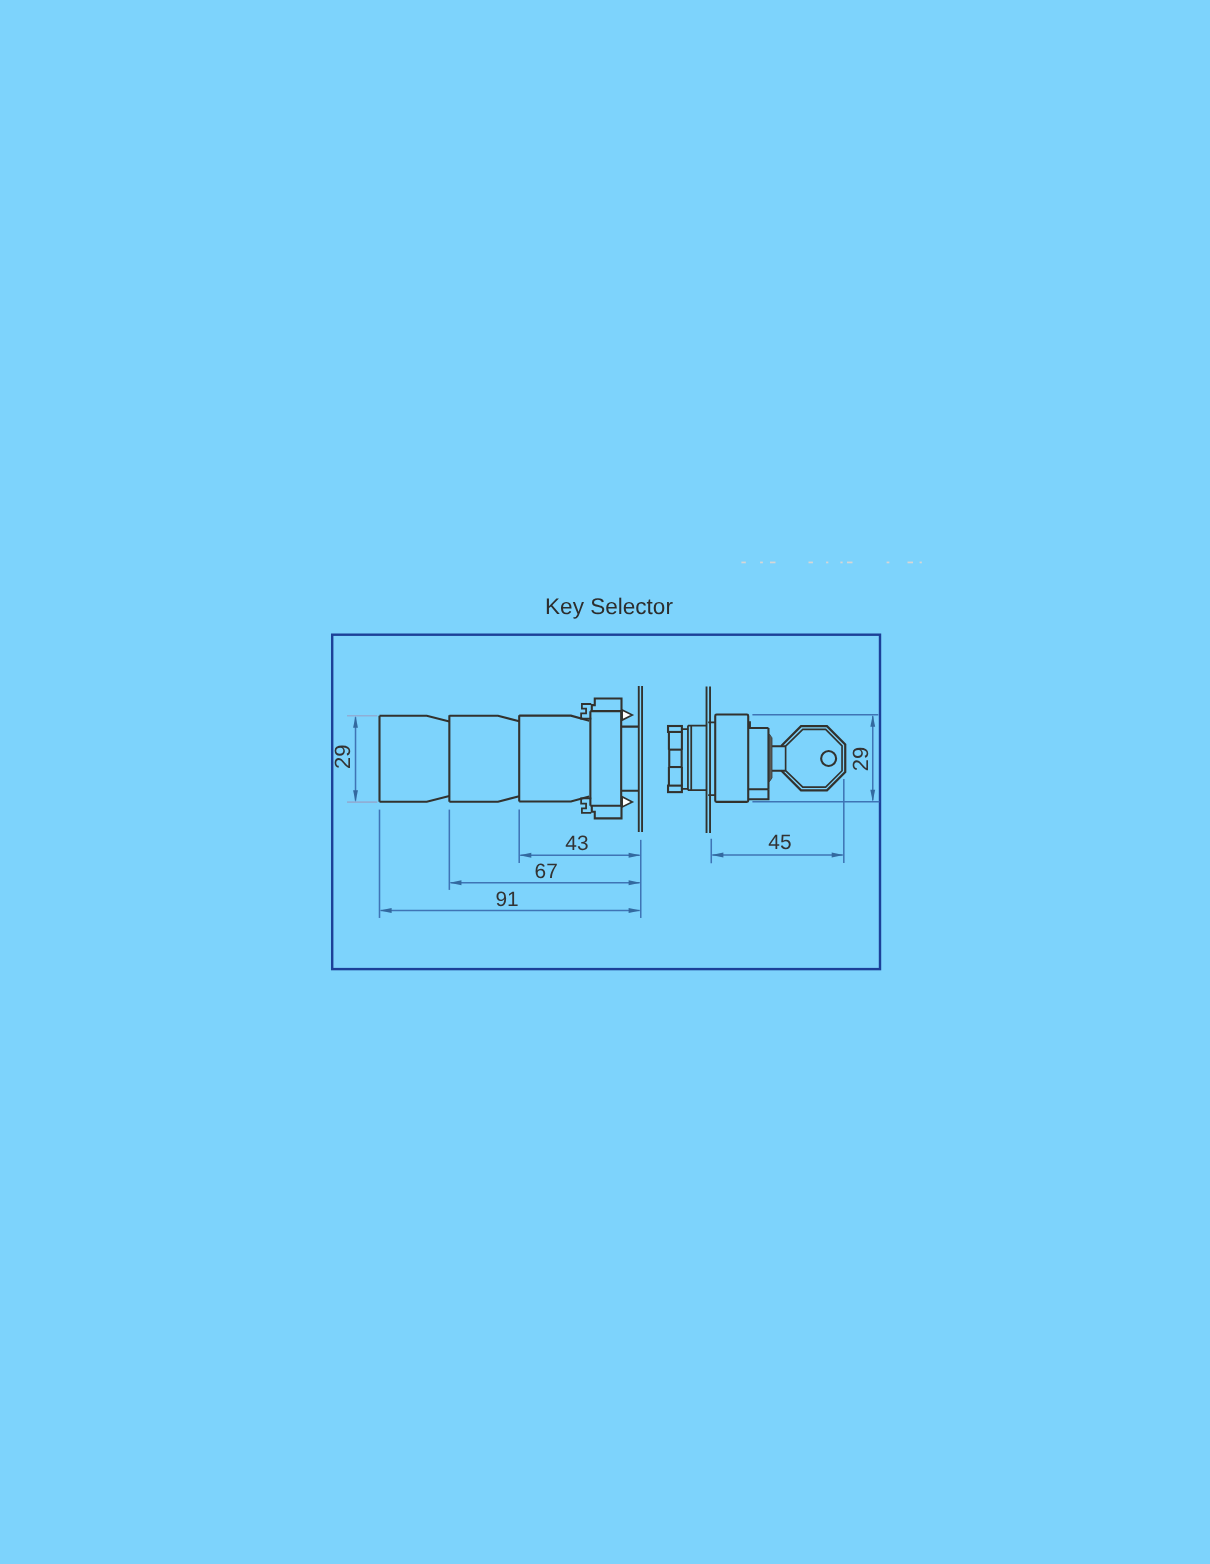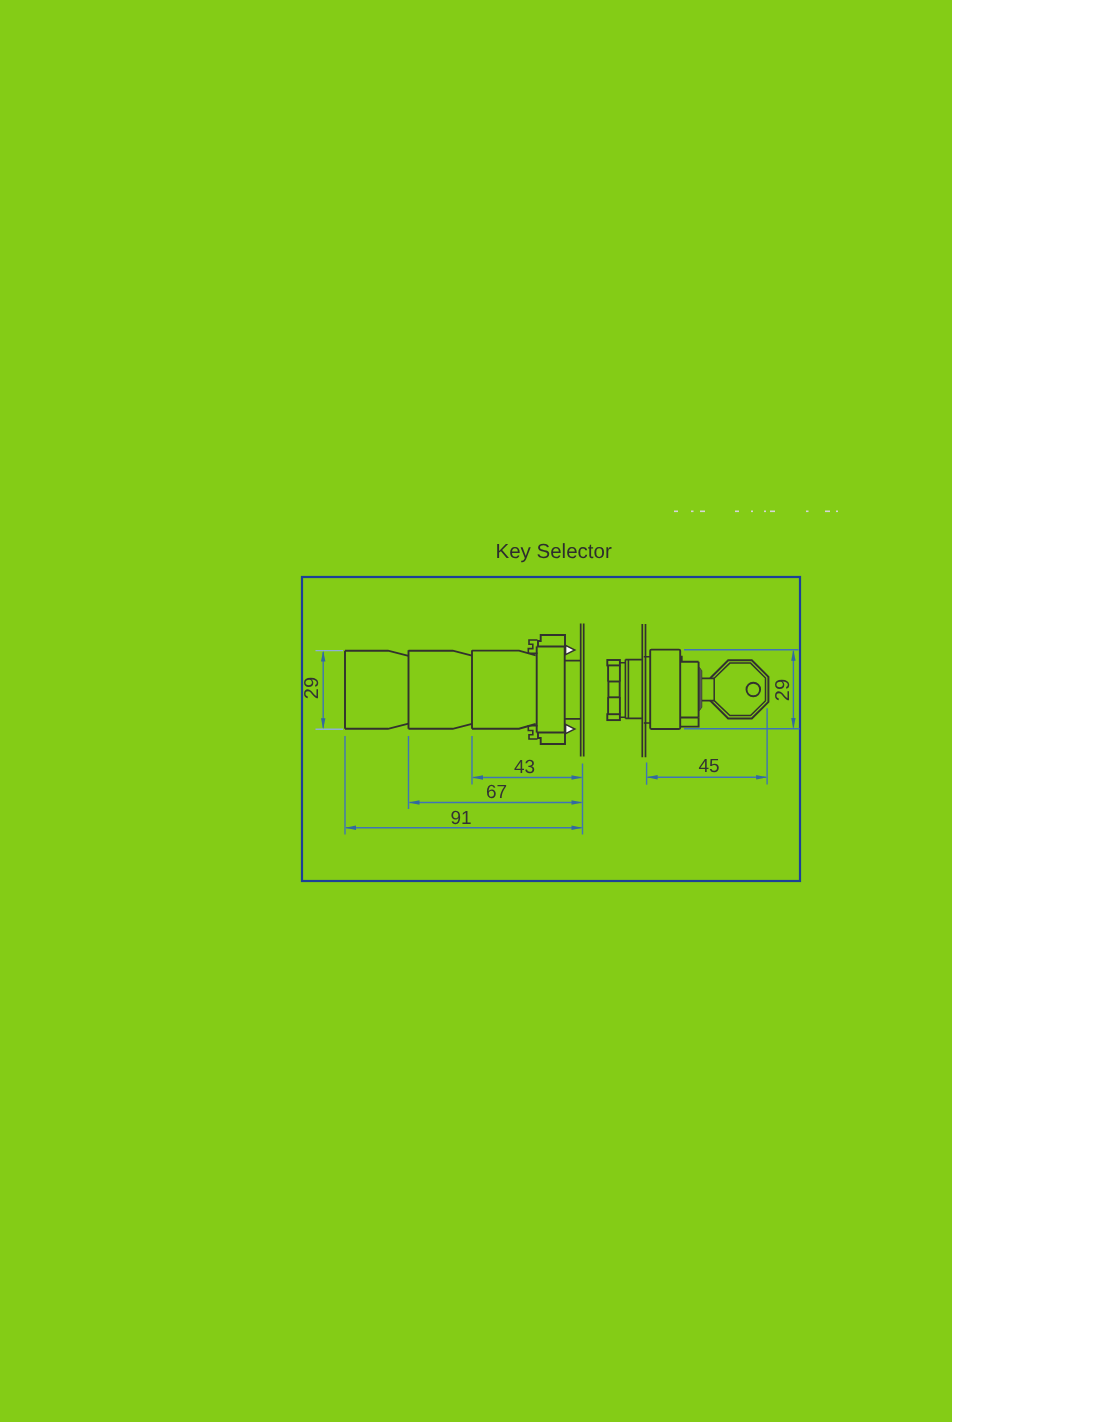--- a/index.html
+++ b/index.html
@@ -1,16 +1,16 @@
 <!DOCTYPE html>
 <html><head>
 <meta charset="utf-8">
 <style>
   html,body{margin:0;padding:0;background:#ffffff;}
-  #page{position:relative;width:952px;height:1422px;background:#84cc16;overflow:hidden;
+  #page{position:relative;width:1100px;height:1422px;background:#7dd3fc;overflow:hidden;
         font-family:"Liberation Sans", sans-serif;-webkit-font-smoothing:antialiased;}
   text{text-rendering:geometricPrecision;}
   svg{position:absolute;left:0;top:0;}
 </style>
 </head>
 <body>
 <div id="page">
 <svg width="1100" height="1422" viewBox="0 0 1100 1422" xmlns="http://www.w3.org/2000/svg">
 
   <g fill="#d6d6d6">

